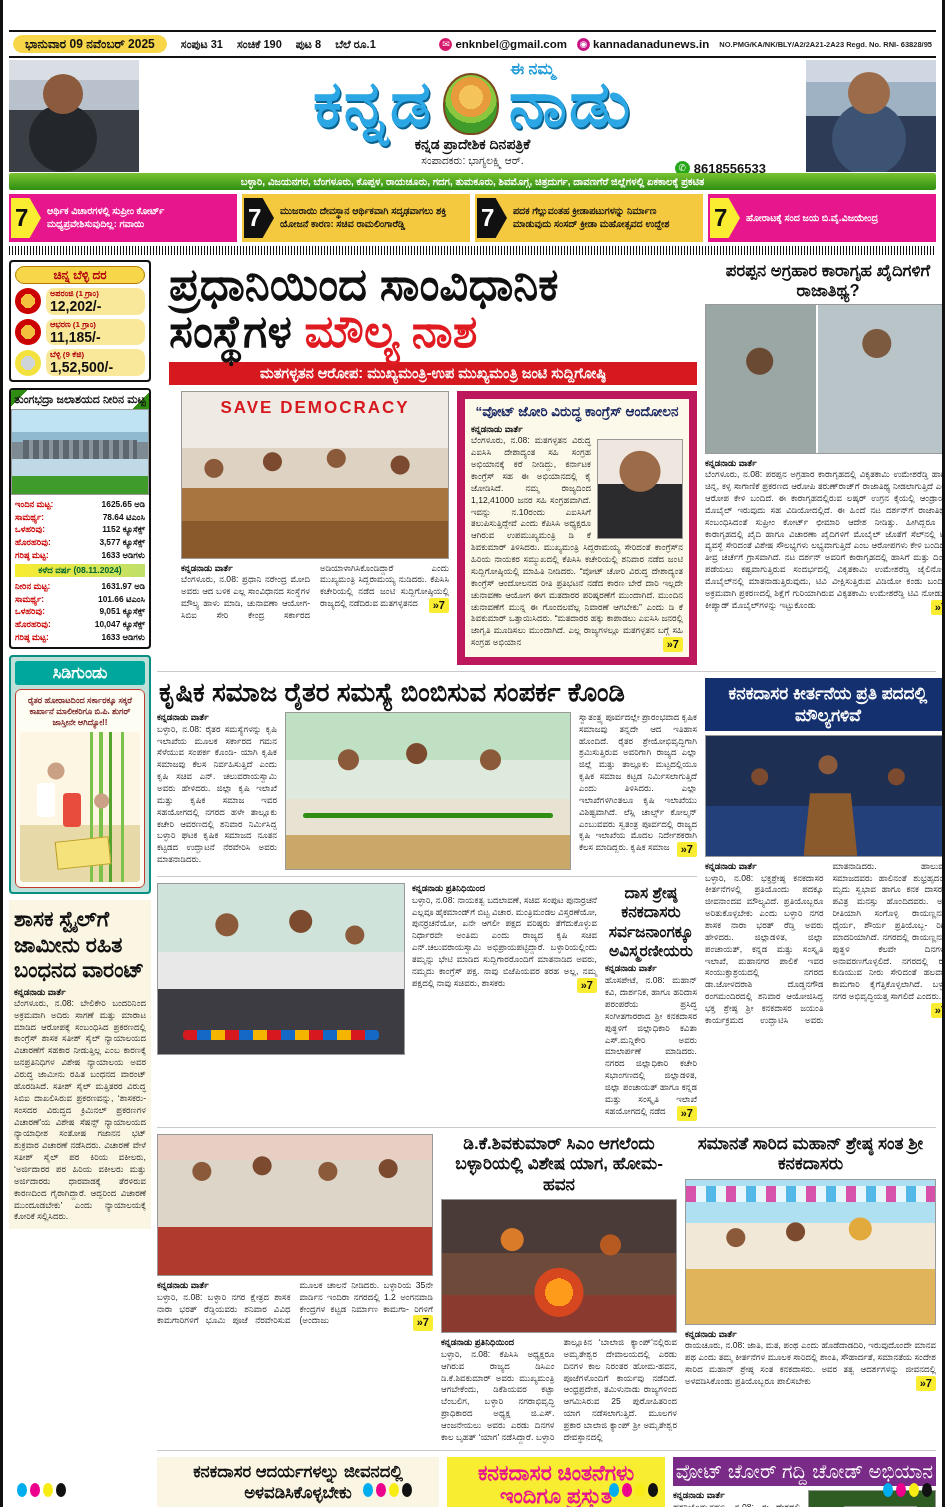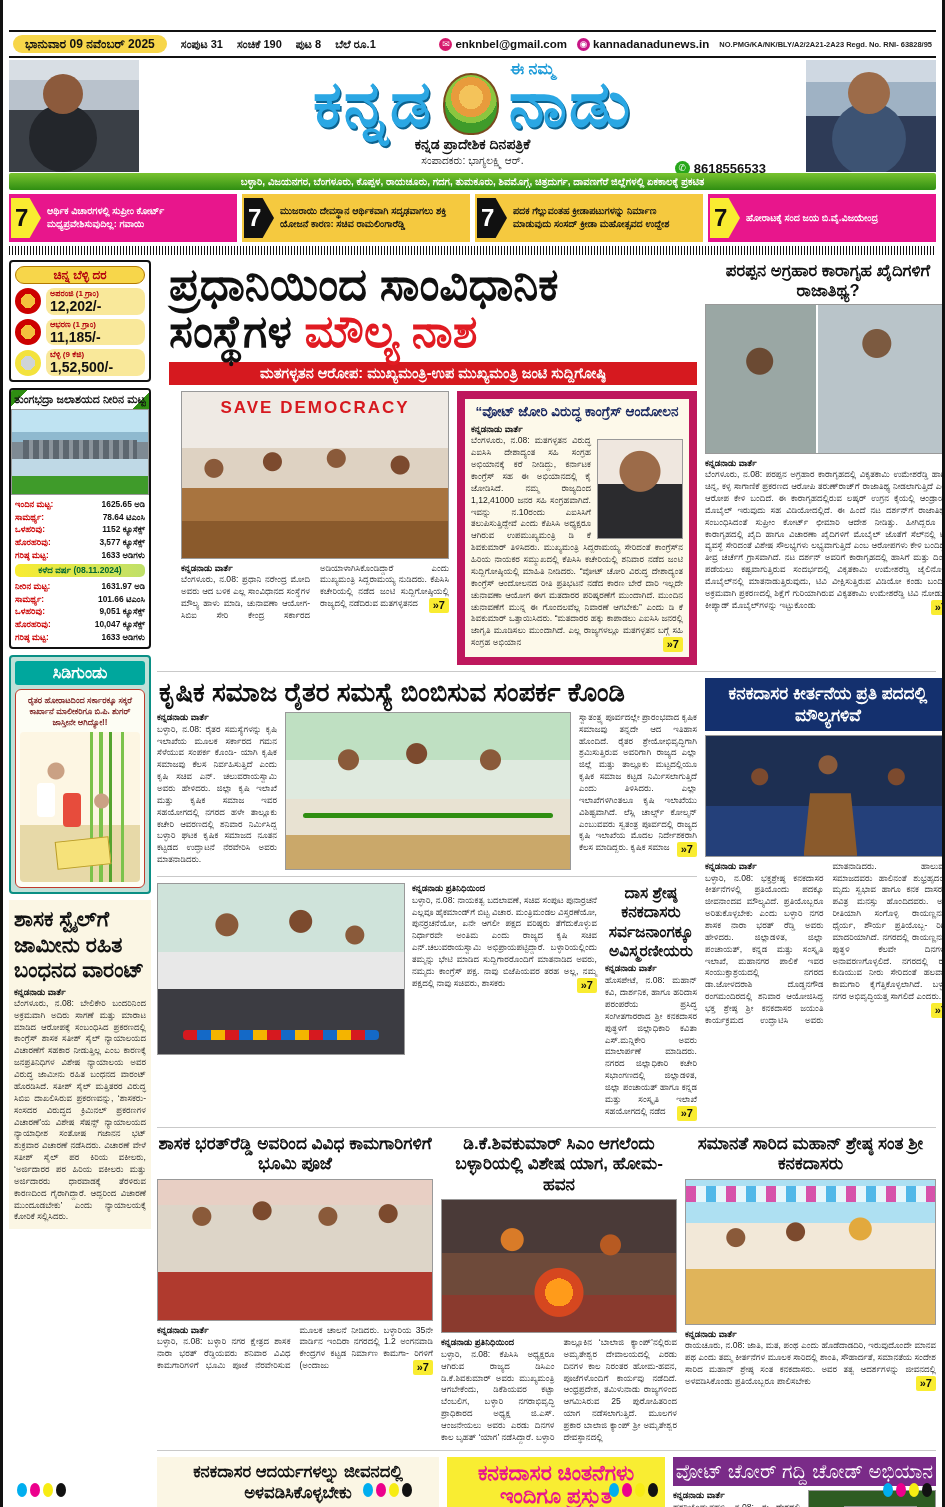--- a/index.html
+++ b/index.html
@@ -83,21 +83,21 @@
   .dam-box .dam-title { text-align:center; font-weight:bold; font-size:11px; padding:3px 2px;
         background:linear-gradient(135deg,#2f8e12 0 12px,#fff 12px calc(100% - 12px),#2f8e12 calc(100% - 12px));
         color:#111; }
   .dam-photo { height:86px; background:linear-gradient(180deg,#bfe3f2 0 26%,#8fb9cf 26% 38%,#7e8a93 38% 58%,#bfd9e6 58% 78%,#3f9b2a 78% 100%); position:relative; }
   .dam-photo::after { content:""; position:absolute; left:8%; right:8%; top:36%; height:22%;
         background:repeating-linear-gradient(90deg,#5d6770 0 6px,#8b949c 6px 10px); }
   .dam-stats { padding:3px 4px 4px 4px; }
   .dam-row { display:flex; justify-content:space-between; font-size:8.4px; line-height:1.5; }
   .dam-label { color:#c00; font-weight:bold; }
   .dam-value { color:#111; font-weight:bold; }
-  .dam-mid { background:linear-gradient(90deg,#f9ec31,#bfe06a); border-radius:5px; text-align:center;
+  .dam-mid { background:linear-gradient(90deg,#f9ec31,#bfe06a); border-radius:0; text-align:center;
              font-size:8.6px; font-weight:bold; color:#063; margin:3px 0; padding:1px 0; }
 
   .cartoon-box { background:#bfe0d8; border:2px solid #0a8f85; border-radius:4px; padding:4px; margin-bottom:6px; }
   .cartoon-head { background:#00a79d; color:#fff; font-weight:bold; font-size:16px; text-align:center;
                   padding:3px 0; border-radius:3px; margin-bottom:4px; }
   .cartoon-card { background:#fdfdf4; border:1.5px solid #c0392b; border-radius:6px; padding:5px 4px; }
   .cartoon-caption { font-size:8.2px; font-weight:bold; color:#7a1f1f; text-align:center; line-height:1.35; }
   .cartoon-art { margin-top:4px; height:150px; position:relative; border-radius:4px; overflow:hidden;
       background:
         radial-gradient(circle at 30% 26%, #caa184 0 8px, transparent 9px),
@@ -503,21 +503,20 @@
             <span>ಬಳ್ಳಾರಿ, ನ.08: ಭಕ್ತಶ್ರೇಷ್ಠ ಕನಕದಾಸರ ಕೀರ್ತನೆಗಳಲ್ಲಿ ಪ್ರತಿಯೊಂದು ಪದಕ್ಕೂ ಜೀವನಾಂದವ ಮೌಲ್ಯವಿದೆ. ಪ್ರತಿಯೊಬ್ಬರೂ ಅರಿತುಕೊಳ್ಳಬೇಕು ಎಂದು ಬಳ್ಳಾರಿ ನಗರ ಶಾಸಕ ನಾರಾ ಭರತ್ ರೆಡ್ಡಿ ಅವರು ಹೇಳಿದರು. ಜಿಲ್ಲಾಡಳಿತ, ಜಿಲ್ಲಾ ಪಂಚಾಯತ್, ಕನ್ನಡ ಮತ್ತು ಸಂಸ್ಕೃತಿ ಇಲಾಖೆ, ಮಹಾನಗರ ಪಾಲಿಕೆ ಇವರ ಸಂಯುಕ್ತಾಶ್ರಯದಲ್ಲಿ ನಗರದ ಡಾ.ಜೋಳದರಾಶಿ ದೊಡ್ಡನಗೌಡ ರಂಗಮಂದಿರದಲ್ಲಿ ಶನಿವಾರ ಆಯೋಜಿಸಿದ್ದ ಭಕ್ತ ಶ್ರೇಷ್ಠ ಶ್ರೀ ಕನಕದಾಸರ ಜಯಂತಿ ಕಾರ್ಯಕ್ರಮದ ಉದ್ಘಾಟಿಸಿ ಅವರು ಮಾತನಾಡಿದರು. ಹಾಲುಮತ ಸಮಾಜದವರು ಹಾಲಿನಂತೆ ಶುಭ್ರಹೃದಯ, ಮೃದು ಸ್ವಭಾವ ಹಾಗೂ ಕನಕ ದಾಸರಂತೆ ಪವಿತ್ರ ಮನಸ್ಸು ಹೊಂದಿದವರು. ಅದೇ ರೀತಿಯಾಗಿ ಸಂಗೊಳ್ಳಿ ರಾಯಣ್ಣನವರ ಧೈರ್ಯ, ಶೌರ್ಯ ಪ್ರತಿಯೊಬ್ಬ- ರಿಗೂ ಮಾದರಿಯಾಗಿದೆ. ನಗರದಲ್ಲಿ ರಾಯಣ್ಣನವರ ಪುತ್ಥಳಿ ಕೆಲವೇ ದಿನಗಳಲ್ಲಿ ಅನಾವರಣಗೊಳ್ಳಲಿದೆ. ನಗರದಲ್ಲಿ ರಸ್ತೆ, ಕುಡಿಯುವ ನೀರು ಸೇರಿದಂತೆ ಹಲವಾರು ಕಾಮಗಾರಿ ಕೈಗೆತ್ತಿಕೊಳ್ಳಲಾಗಿದೆ. ಬಳ್ಳಾರಿ ನಗರ ಅಭಿವೃದ್ಧಿಯತ್ತ ಸಾಗಲಿದೆ ಎಂದರು.</span>
             <span class="more">»7</span>
           </div>
         </div>
       </div>
 
       <div class="sep"></div>
 
       <div class="rowC">
         <div class="stC1 story">
-          <h3>ಶಾಸಕ ಭರತ್‌ರೆಡ್ಡಿ ಅವರಿಂದ ವಿವಿಧ ಕಾಮಗಾರಿಗಳಿಗೆ ಭೂಮಿ ಪೂಜೆ</h3>
           <div class="ph ph-bharat"></div>
           <div class="cols2 bodytext" style="margin-top:4px;">
             <span class="byline">ಕನ್ನಡನಾಡು ವಾರ್ತೆ</span><br>
             <span>ಬಳ್ಳಾರಿ, ನ.08: ಬಳ್ಳಾರಿ ನಗರ ಕ್ಷೇತ್ರದ ಶಾಸಕ ನಾರಾ ಭರತ್ ರೆಡ್ಡಿಯವರು ಶನಿವಾರ ವಿವಿಧ ಕಾಮಗಾರಿಗಳಿಗೆ ಭೂಮಿ ಪೂಜೆ ನೆರವೇರಿಸುವ ಮೂಲಕ ಚಾಲನೆ ನೀಡಿದರು. ಬಳ್ಳಾರಿಯ 35ನೇ ವಾರ್ಡಿನ ಇಂದಿರಾ ನಗರದಲ್ಲಿ 1.2 ಅಂಗನವಾಡಿ ಕೇಂದ್ರಗಳ ಕಟ್ಟಡ ನಿರ್ಮಾಣ ಕಾಮಗಾ- ರಿಗಳಿಗೆ (ಅಂದಾಜು</span>
             <span class="more">»7</span>
           </div>
         </div>
         <div class="stC2 story">
           <h3>ಡಿ.ಕೆ.ಶಿವಕುಮಾರ್ ಸಿಎಂ ಆಗಲೆಂದು ಬಳ್ಳಾರಿಯಲ್ಲಿ ವಿಶೇಷ ಯಾಗ, ಹೋಮ-ಹವನ</h3>
           <div class="ph ph-dks"></div>

